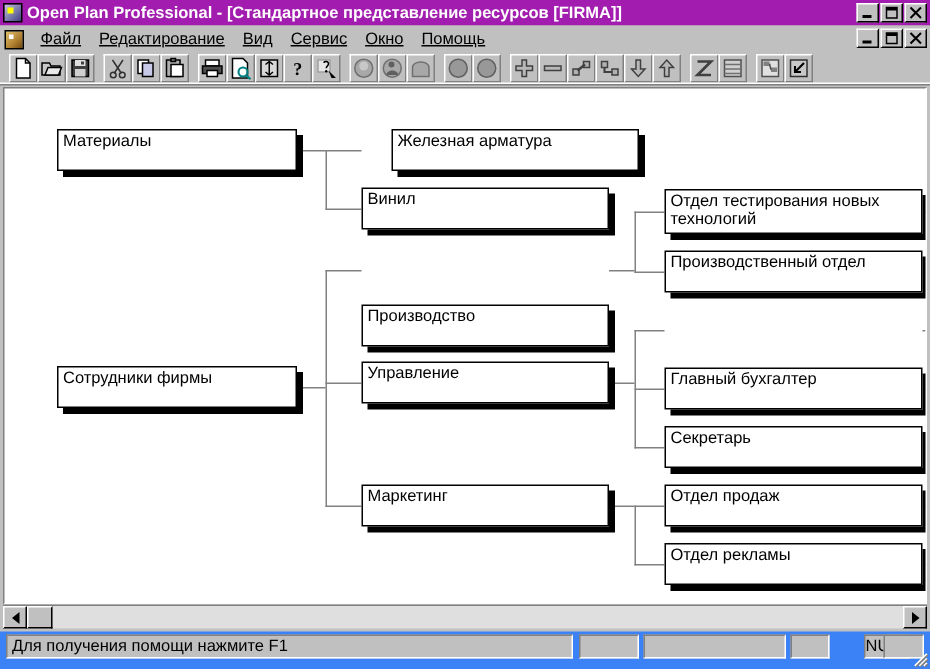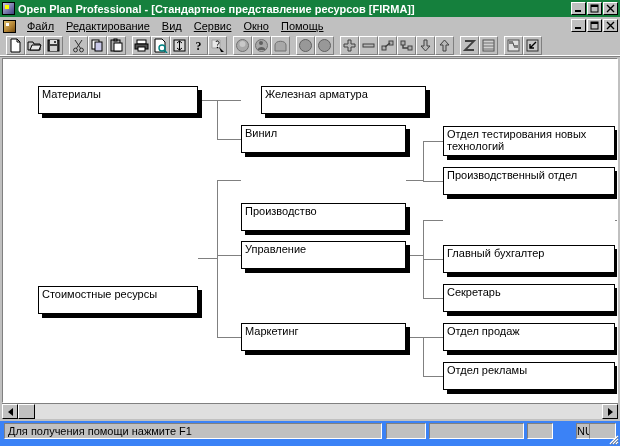--- a/index.html
+++ b/index.html
@@ -8,21 +8,21 @@
     font-family:"Liberation Sans","DejaVu Sans",sans-serif;
     font-size:11px;
     background:#c0c0c0;
     -webkit-font-smoothing:none;
   }
   .app{position:relative;width:620px;height:446px;background:#c0c0c0;}
 
   
   .titlebar{
     position:absolute;left:0;top:0;width:620px;height:17px;
-    background:#15803d;color:#fff;display:flex;align-items:center;
+    background:#a21caf;color:#fff;display:flex;align-items:center;
   }
   .title-icon{
     width:13px;height:13px;margin-left:2px;margin-right:3px;flex:none;
     background:linear-gradient(135deg,#c8c8e0 0%,#8080b0 50%,#404080 100%);
     border:1px solid #000;box-sizing:border-box;position:relative;
   }
   .title-icon:after{
     content:"";position:absolute;left:2px;top:2px;width:4px;height:4px;background:#ff0;
   }
   .title-text{font-weight:bold;font-size:11px;white-space:nowrap;letter-spacing:0px;}
@@ -422,24 +422,24 @@
         <div class="line h" style="left:612px;top:200px;width:2px;"></div>
         <div class="line h" style="left:612px;top:239px;width:2px;"></div>
         <div class="line h" style="left:612px;top:278px;width:2px;"></div>
         <div class="line h" style="left:612px;top:317px;width:2px;"></div>
         <div class="node" style="left: 35px; top: 27px; width: 160px; height: 28px;">
           <div class="shadow"></div>
           <div class="body">
             <div class="label">Материалы</div>
           </div>
         </div>
-        <div class="node" style="left: 35px; top: 227px; width: 160px; height: 28px;">
-          <div class="shadow"></div>
-          <div class="body">
-            <div class="label">Стоимостные ресурсы</div>
+        <div class="node" style="left: 35px; top: 185px; width: 160px; height: 28px;">
+          <div class="shadow"></div>
+          <div class="body">
+            <div class="label">Сотрудники фирмы</div>
           </div>
         </div>
         <div class="node" style="left: 238px; top: 27px; width: 165px; height: 28px; margin-left: 20px;">
           <div class="shadow"></div>
           <div class="body">
             <div class="label">Железная арматура</div>
           </div>
         </div>
         <div class="node" style="left: 238px; top: 66px; width: 165px; height: 28px;">
           <div class="shadow"></div>

